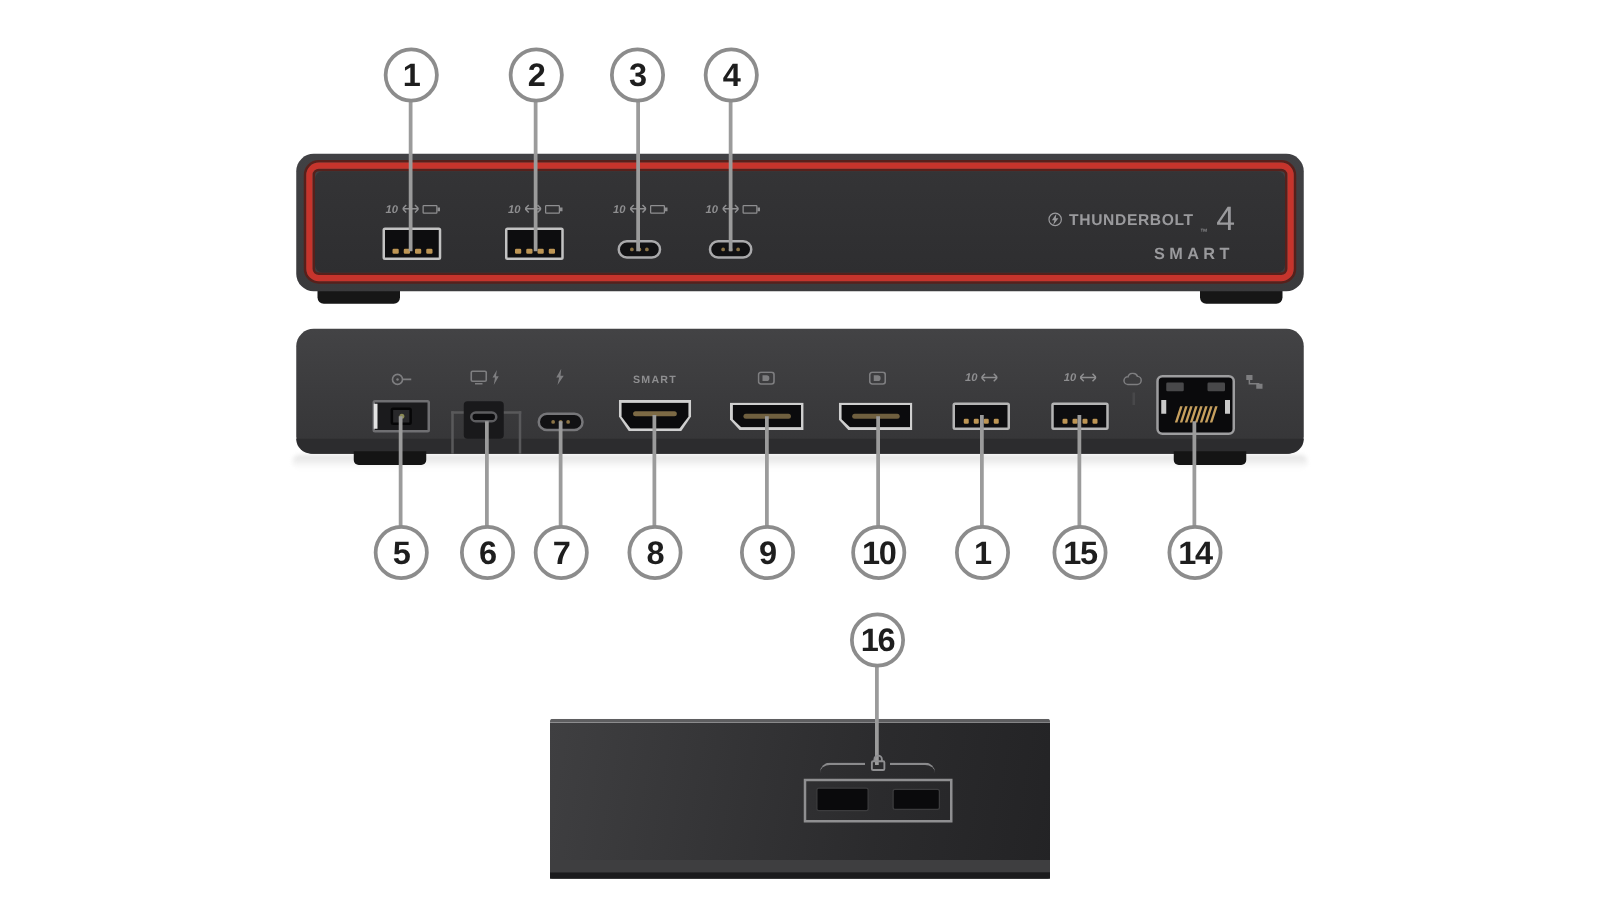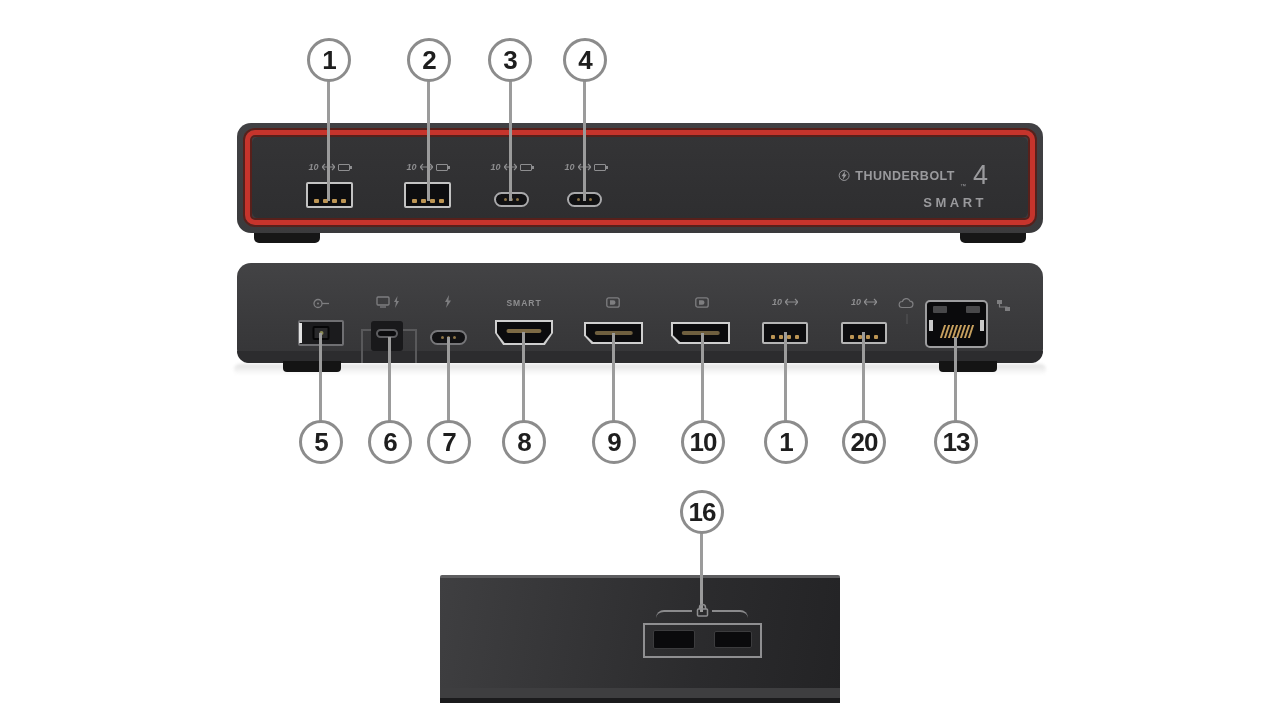--- a/index.html
+++ b/index.html
@@ -387,22 +387,22 @@
   <div class="callout" style="left:592px;top:420px;">
       <span>9</span>
     </div>
   <div class="callout" style="left:681px;top:420px;">
       <span>10</span>
     </div>
   <div class="callout" style="left:764px;top:420px;">
       <span>1</span>
     </div>
   <div class="callout" style="left:842px;top:420px;">
-      <span>20</span>
+      <span>15</span>
     </div>
   <div class="callout" style="left:934px;top:420px;">
-      <span>13</span>
+      <span>14</span>
     </div>
   <div class="callout" style="left:680px;top:490px;">
       <span>16</span>
     </div>
 
 </div>
 
 </body></html>

